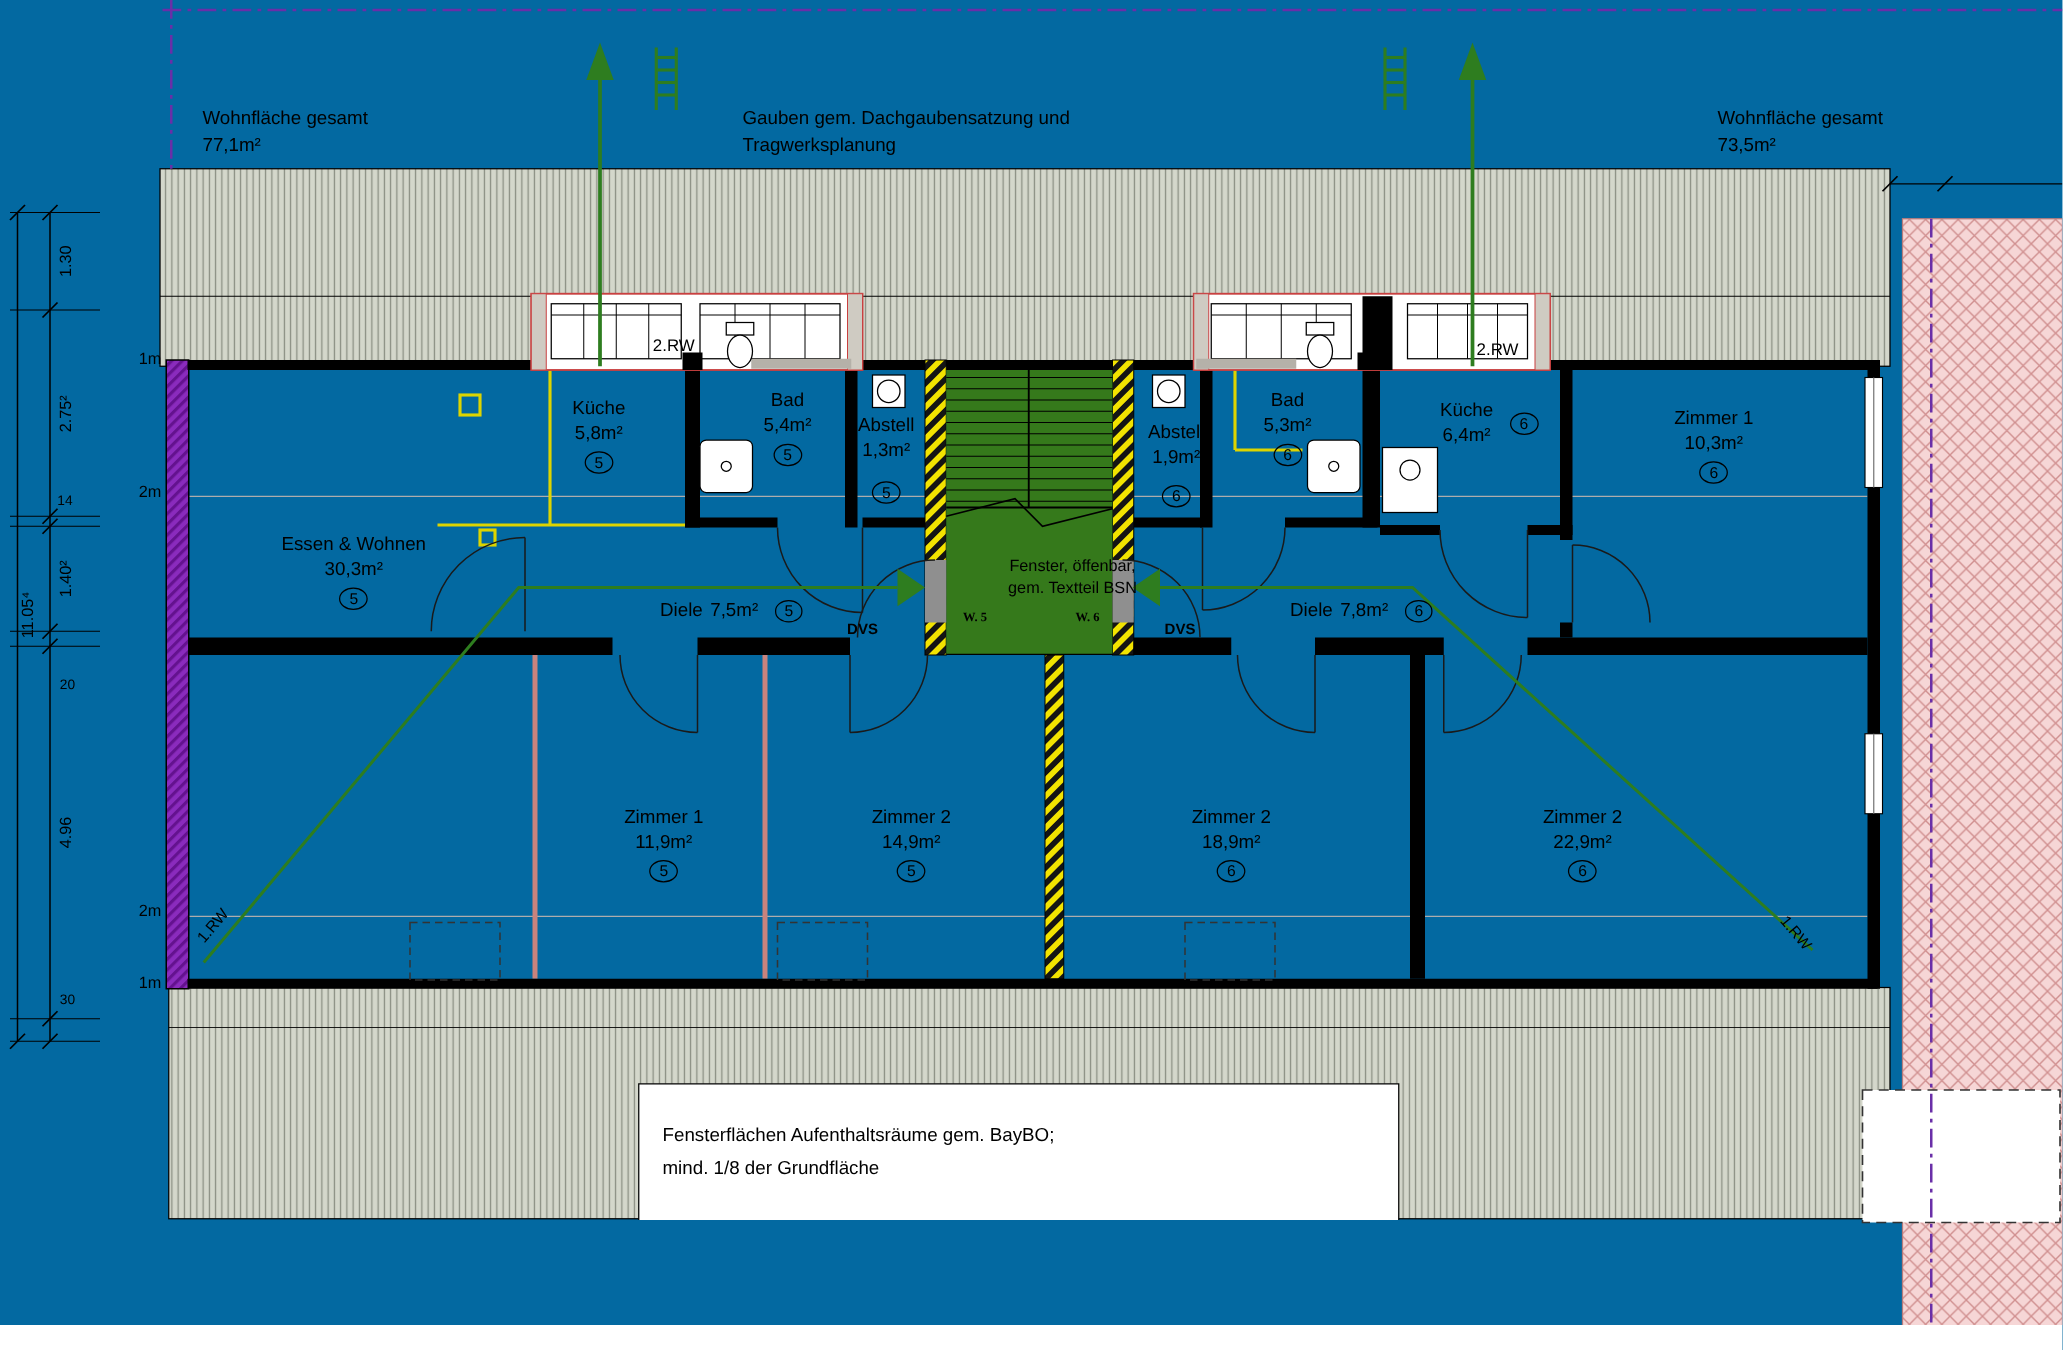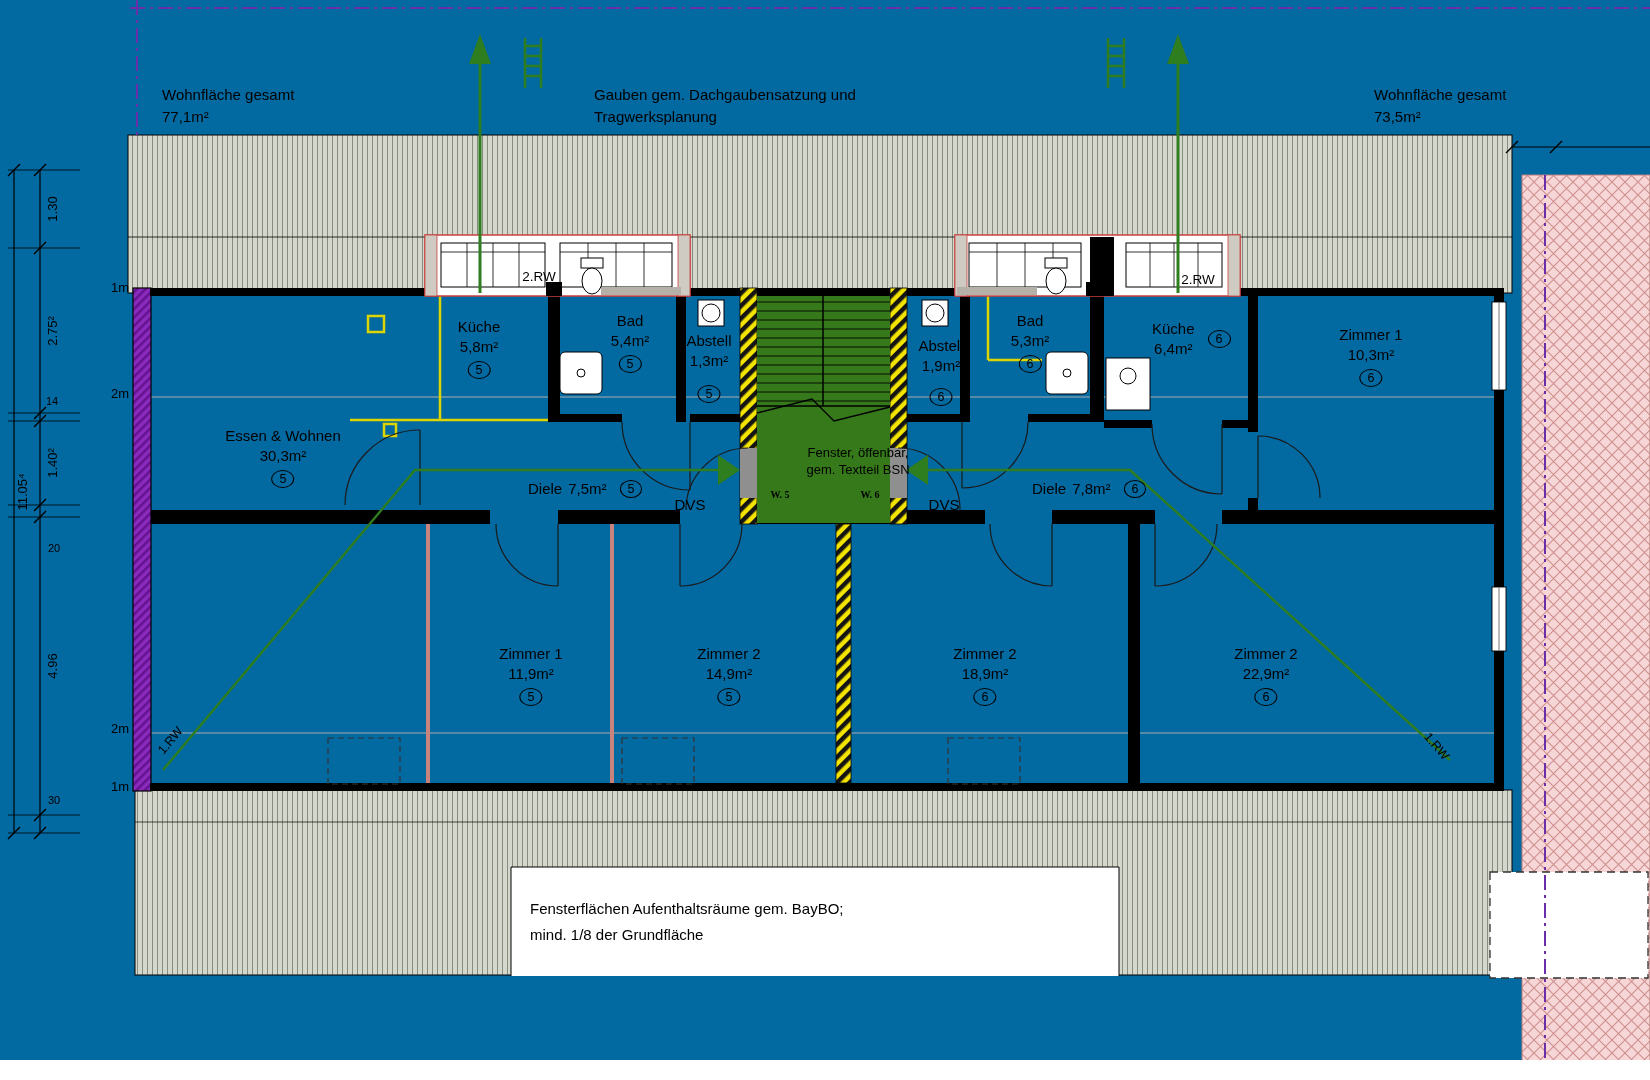--- a/index.html
+++ b/index.html
@@ -19,21 +19,21 @@
   .unit { display:inline-block; margin-top:4px; border:1.5px solid #000; border-radius:50%;
           padding:0 7px; font-size:12.5px; line-height:16px; min-width:12px; background:transparent; }
   .row .unit { margin-top:0; margin-left:7px; }
 
   .dim  { position:absolute; font-size:13px; white-space:nowrap; transform:translate(-50%,-50%) rotate(-90deg); }
   .dimh { position:absolute; font-size:11px; white-space:nowrap; transform:translate(-50%,-50%); }
   .hm   { position:absolute; font-size:13px; white-space:nowrap; transform:translate(-100%,-50%); }
   .rw   { position:absolute; font-size:12.5px; white-space:nowrap; transform-origin:0 0; }
   .stairnote { position:absolute; font-size:13px; line-height:1.3; text-align:center; transform:translateX(-50%);margin-left:34px; }
   .apt  { position:absolute; font-size:10px; font-weight:700; transform:translateX(-50%);font-family:Liberation Serif, serif; }
-  .dvs  { position:absolute; font-size:15px; transform:translateX(-50%); }
+  .dvs  { position:absolute; font-size:12px; transform:translateX(-50%);font-weight:bold; }
   .esc  { position:absolute; font-size:13.5px; transform:translateX(-50%);margin-left:42px; }
 </style>
 </head>
 <body>
 
 <div class="sheet">
 
 <svg width="1650" height="1080" viewBox="0 0 1650 1080">
   <defs>
     <pattern id="roofHatch" width="5" height="6" patternUnits="userSpaceOnUse">

